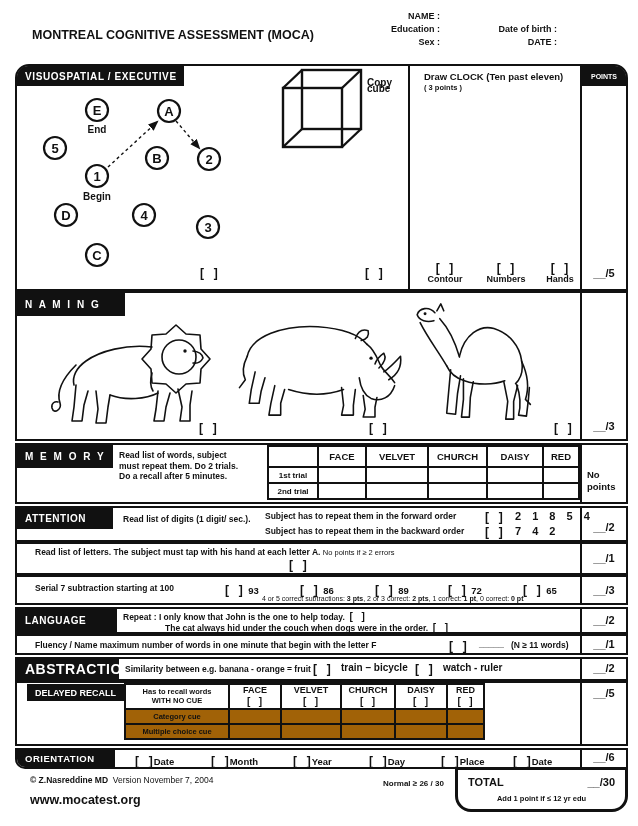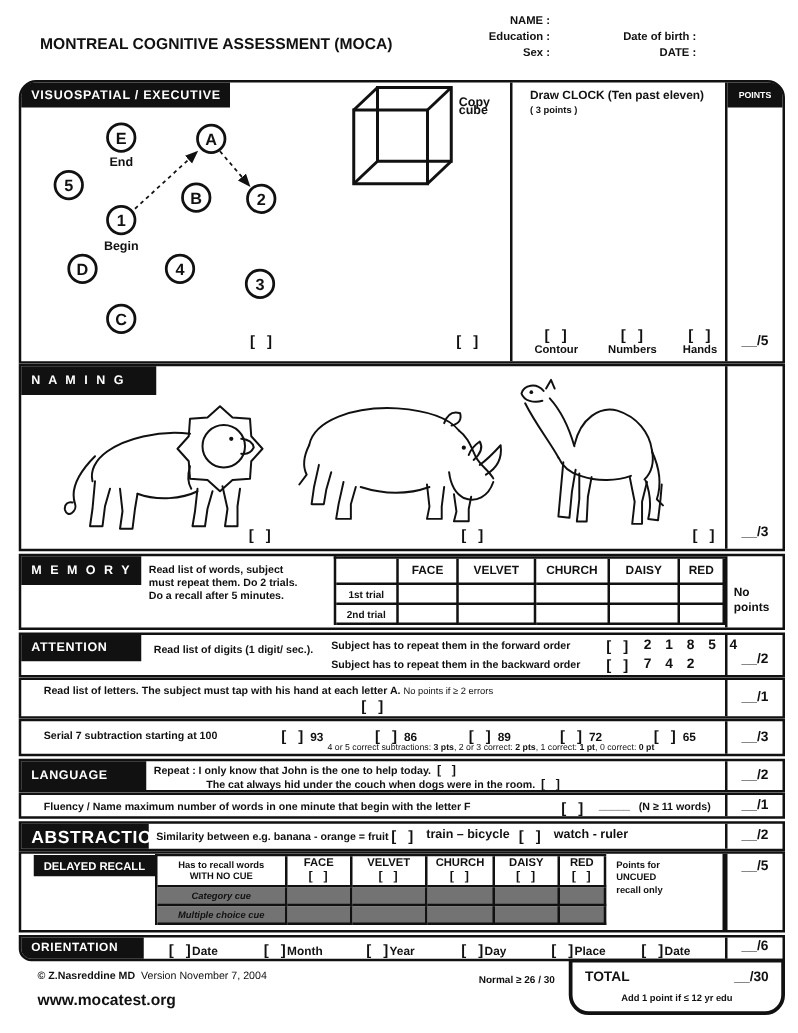--- a/index.html
+++ b/index.html
@@ -12,21 +12,21 @@
   .cb{font-weight:bold;font-size:10px;letter-spacing:1px;white-space:nowrap;}
   .cb-lg{font-size:12px;}
   .t{position:absolute;white-space:nowrap;}
   .b{font-weight:bold;}
   svg{display:block;}
   .ln{stroke:#111;fill:none;stroke-width:1.6;stroke-linecap:round;stroke-linejoin:round;}
   .dash{stroke:#111;stroke-width:1.4;stroke-dasharray:3,3;fill:none;}
   
   .grid{position:absolute;display:grid;border-top:2px solid #111;border-left:2px solid #111;box-sizing:border-box;background:#fff;}
   .grid>div{border-right:2px solid #111;border-bottom:2px solid #111;display:flex;align-items:center;justify-content:center;box-sizing:border-box;}
-  .gray{background:#737373;font-style:italic;}
+  .gray{background:#a16207;}
   .stack{display:flex;flex-direction:column;align-items:center;justify-content:center;line-height:1.1;}
 </style>
 </head>
 <body>
 
 <div id="page">
 
   <div class="t b" style="left:32px;top:28px;font-size:12.5px;">MONTREAL COGNITIVE ASSESSMENT (MOCA)</div>
   <div class="t b" style="left:330px;top:11px;width:110px;text-align:right;font-size:9px;">NAME :</div>
   <div class="t b" style="left:330px;top:24px;width:110px;text-align:right;font-size:9px;">Education :</div>
@@ -236,21 +236,21 @@
     <div class="t" style="left:245px;top:18px;font-size:7px;">
       <span>4 or 5 correct subtractions: </span><span class="b">3 pts</span><span>, 2 or 3 correct: </span><span class="b">2 pts</span><span>, 1 correct: </span><span class="b">1 pt</span><span>, 0 correct: </span><span class="b">0 pt</span>
     </div>
     <div class="ptdiv"></div>
     <div class="score" style="top:7px;">__/3</div>
   </div>
 
   <div class="sec" style="top:607px;height:27px;">
     <div class="seclabel" style="left:0;top:0;width:100px;height:23px;font-size:10px;letter-spacing:0.5px;">LANGUAGE</div>
     <div class="t b" style="left:106px;top:2px;font-size:8.5px;"><span>Repeat : I only know that John is the one to help today.</span>&nbsp; <span class="cb">[&nbsp;&nbsp;]</span></div>
-    <div class="t b" style="left:148px;top:13px;font-size:8.5px;"><span>The cat always hid under the couch when dogs were in the room.</span>&nbsp; <span class="cb">[&nbsp;&nbsp;]</span></div>
+    <div class="t b" style="left:148px;top:13px;font-size:8.5px;"><span>The cat always hid under the couch when dogs were in the order.</span>&nbsp; <span class="cb">[&nbsp;&nbsp;]</span></div>
     <div class="ptdiv"></div>
     <div class="score" style="top:5px;">__/2</div>
   </div>
 
   <div class="sec" style="top:634px;height:21px;">
     <div class="t b" style="left:18px;top:4px;font-size:8.5px;">Fluency / Name maximum number of words in one minute that begin with the letter F</div>
     <span class="t cb cb-lg" style="left:432px;top:3px;">[&nbsp;&nbsp;]</span>
     <span class="t b" style="left:462px;top:3px;font-size:9px;">_____</span>
     <span class="t b" style="left:494px;top:4px;font-size:8.5px;">(N ≥ 11 words)</span>
     <div class="ptdiv"></div>
@@ -305,27 +305,20 @@
       <div class="gray"></div>
 
       <div class="b gray" style="font-size:7.5px;">Multiple choice cue</div>
       <div class="gray"></div>
       <div class="gray"></div>
       <div class="gray"></div>
       <div class="gray"></div>
       <div class="gray"></div>
     </div>
 
-    <div style="position:absolute;left:468px;top:0;width:95px;height:61px;border-right:2px solid #111;box-sizing:border-box;">
-      <div class="t b" style="left:8px;top:4px;font-size:7.5px;line-height:1.35;white-space:normal;width:80px;">
-        <span>Points for</span><br>
-        <span>UNCUED</span><br>
-        <span>recall only</span>
-      </div>
-    </div>
 
     <div class="ptdiv"></div>
     <div class="score" style="top:4px;">__/5</div>
   </div>
 
   <div class="sec" style="top:748px;height:21px;border-bottom-left-radius:10px;">
     <div class="seclabel" style="left:0;top:0;width:98px;height:17px;font-size:9.5px;letter-spacing:0.5px;border-bottom-left-radius:8px;">ORIENTATION</div>
     <span class="t" style="left:118px;top:1px;"><span class="cb cb-lg">[&nbsp;&nbsp;]</span><span class="b" style="font-size:9.5px;">Date</span></span>
     <span class="t" style="left:194px;top:1px;"><span class="cb cb-lg">[&nbsp;&nbsp;]</span><span class="b" style="font-size:9.5px;">Month</span></span>
     <span class="t" style="left:276px;top:1px;"><span class="cb cb-lg">[&nbsp;&nbsp;]</span><span class="b" style="font-size:9.5px;">Year</span></span>

